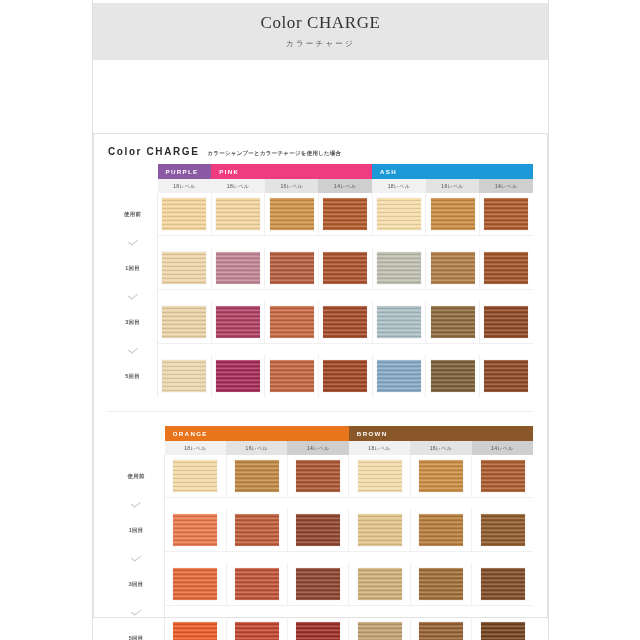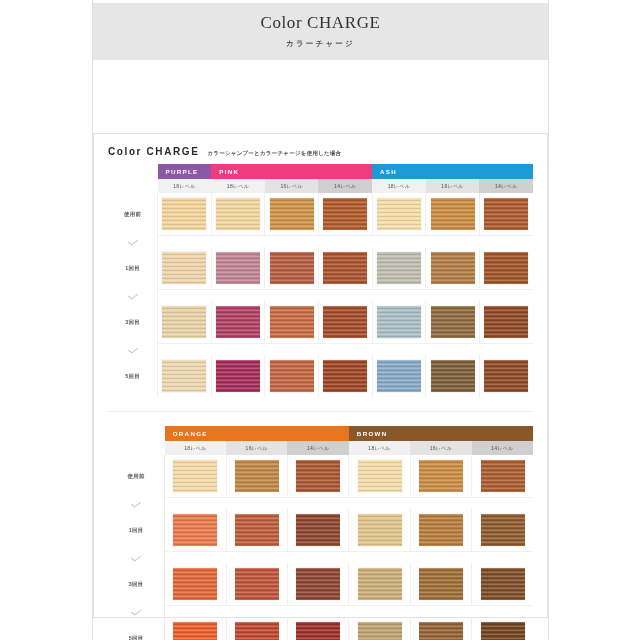--- a/index.html
+++ b/index.html
@@ -21,21 +21,21 @@
   .title-band{
     position:absolute;left:93px;top:3px;width:455px;height:57px;
     background:#e6e6e6;
     display:flex;flex-direction:column;align-items:center;justify-content:center;
   }
   .title-main{
     font-family:"Liberation Serif","DejaVu Serif",serif;
     font-size:17px;letter-spacing:.6px;color:#333;line-height:1.1;
   }
   .title-sub{
-    font-size:7.5px;letter-spacing:2.2px;color:#555;margin-top:6px;font-weight:bold;
+    font-size:7.5px;letter-spacing:2.2px;color:#555;margin-top:6px;
   }
 
   
   .lead{
     position:absolute;left:93px;top:62px;width:455px;
     text-align:center;
   }
   .lead-head{
     font-size:8.6px;font-weight:bold;letter-spacing:.9px;color:#2e2e2e;
     margin-top:8px;

